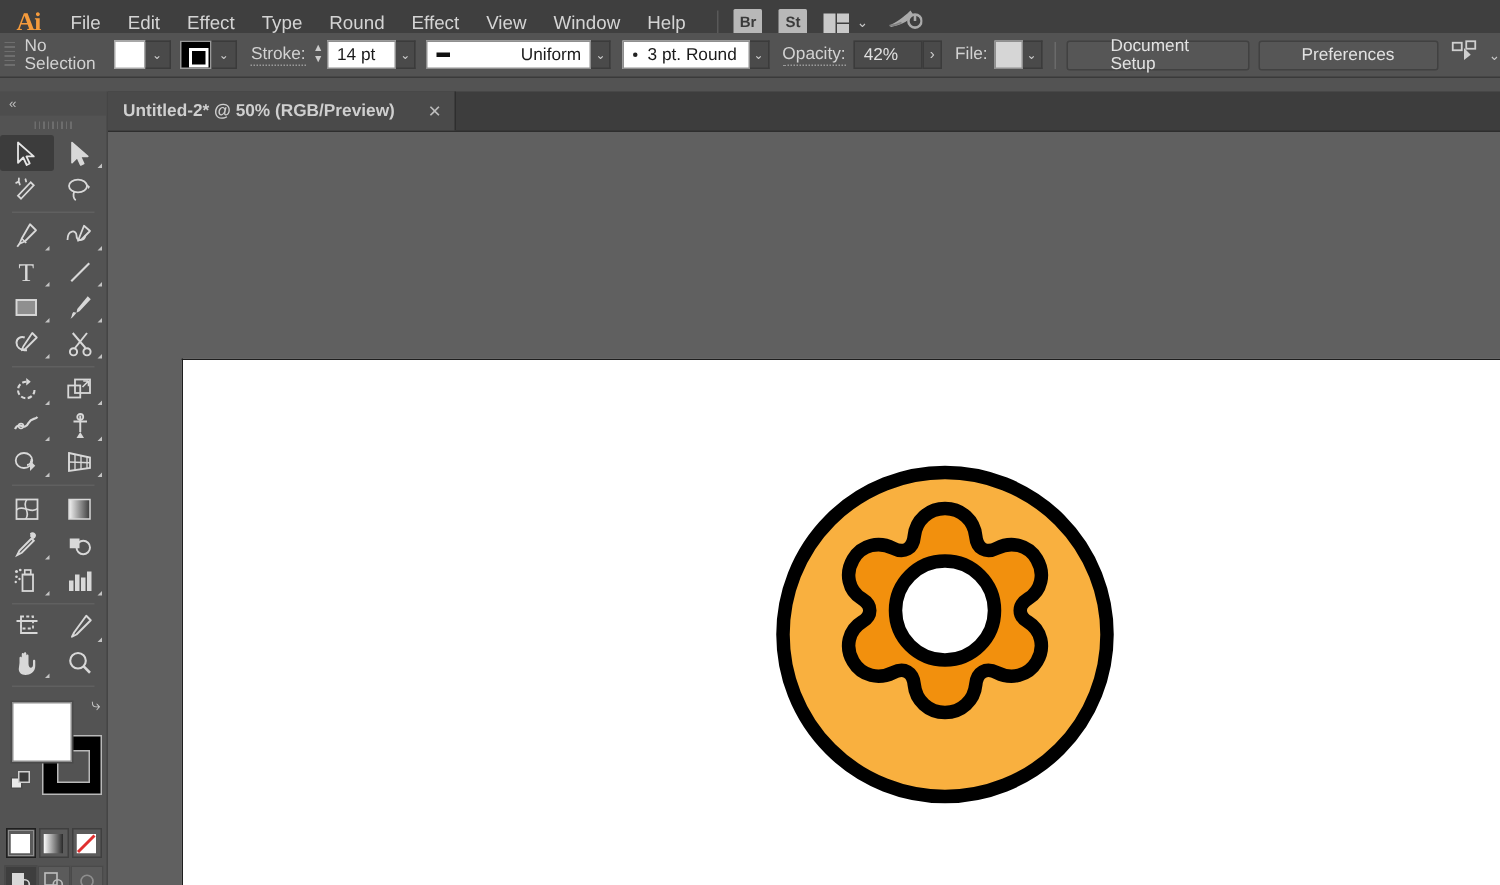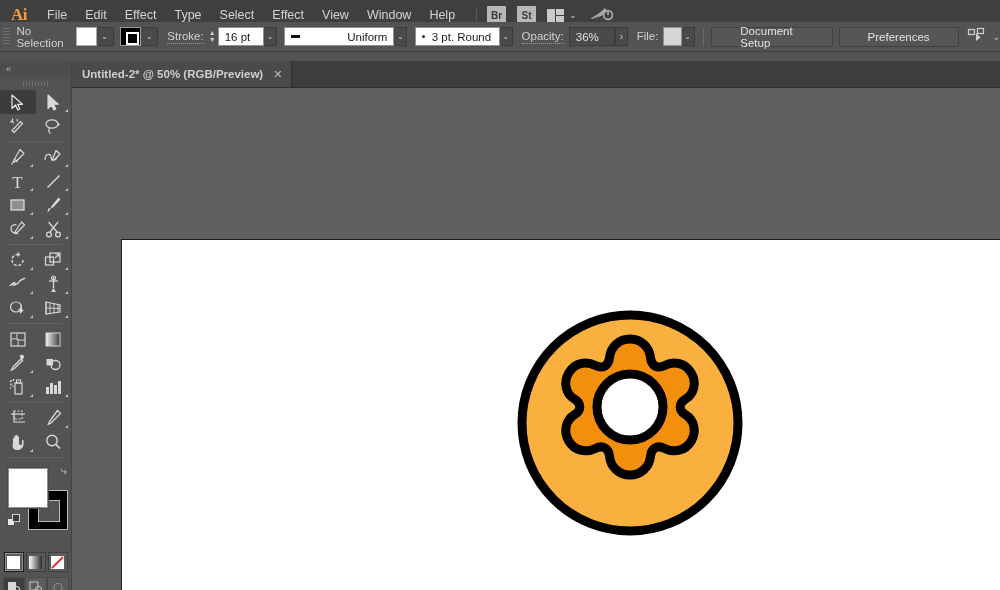--- a/index.html
+++ b/index.html
@@ -121,21 +121,21 @@
   
   #tabbar {
     position: absolute; top: 61px; left: 72px; width: 928px; height: 27px;
     background: #3d3d3d;
     display: flex; align-items: flex-end;
     border-bottom: 1px solid #2e2e2e;
   }
   #doctab {
     height: 26px; background: #4a4a4a;
     display: flex; align-items: center;
-    padding: 0 7px 0 10px; gap: 8px;
+    padding: 0 7px 0 10px; gap: 20px;
     border-right: 1px solid #2e2e2e;
   }
   #doctab .t {
     color: #cfcfcf; font-size: 11.5px; font-weight: bold;
   }
   #doctab .x { color: #bdbdbd; font-size: 11px; padding: 0 2px; }
 
   
   #toolbar {
     position: absolute; top: 61px; left: 0; width: 72px; height: 529px;
@@ -220,21 +220,21 @@
 <body>
 
 <div id="app">
 
   <div id="menubar">
     <div id="ai-logo">Ai</div>
     <div class="menu-item">File</div>
     <div class="menu-item">Edit</div>
     <div class="menu-item">Effect</div>
     <div class="menu-item">Type</div>
-    <div class="menu-item">Select</div>
+    <div class="menu-item">Round</div>
     <div class="menu-item">Effect</div>
     <div class="menu-item">View</div>
     <div class="menu-item">Window</div>
     <div class="menu-item">Help</div>
     <div class="mb-sep"></div>
     <div class="mb-badge">Br</div>
     <div class="mb-badge">St</div>
     <div class="mb-layout">
       <span class="mb-sq">
         <i class="a"></i>
@@ -267,39 +267,39 @@
     <div class="cb-swatch-wrap">
       <div class="cb-swatch stroke-ic"></div>
       <div class="cb-arrow">⌄</div>
     </div>
 
     <div class="cb-label">Stroke:</div>
     <div class="spinner">
       <span>▲</span>
       <span>▼</span>
     </div>
-    <div class="cb-field num">16 pt</div>
+    <div class="cb-field num">14 pt</div>
     <div class="cb-arrow">⌄</div>
 
     <div style="width:10px"></div>
     <div class="cb-field uniform">
       <span class="uni-line"></span>
       <span>Uniform</span>
     </div>
     <div class="cb-arrow">⌄</div>
 
     <div style="width:10px"></div>
     <div class="cb-field profile">
       <span class="dot"></span>
       <span>3 pt. Round</span>
     </div>
     <div class="cb-arrow">⌄</div>
 
     <div class="cb-label">Opacity:</div>
-    <div class="cb-field opacity">36%</div>
+    <div class="cb-field opacity">42%</div>
     <div class="opbtn">›</div>
 
     <div class="cb-label" style="border:none">File:</div>
     <div class="style-sw"></div>
     <div class="cb-arrow">⌄</div>
 
     <div class="cb-sep"></div>
     <div class="cb-btn">Document Setup</div>
     <div style="width:8px"></div>
     <div class="cb-btn">Preferences</div>

